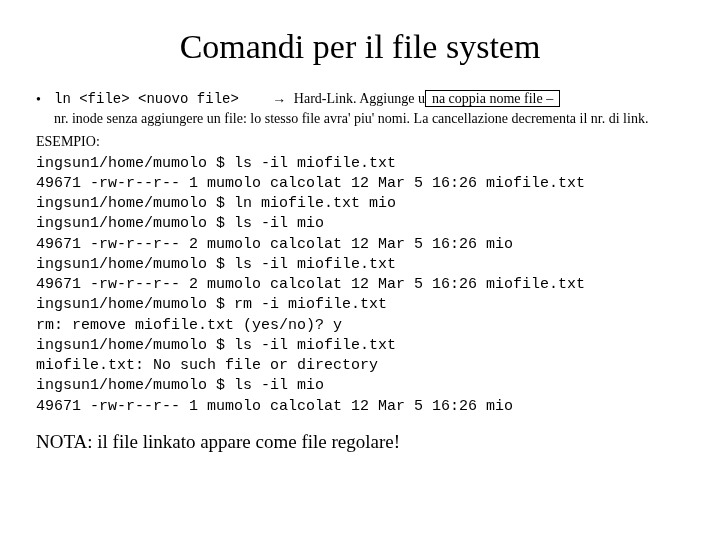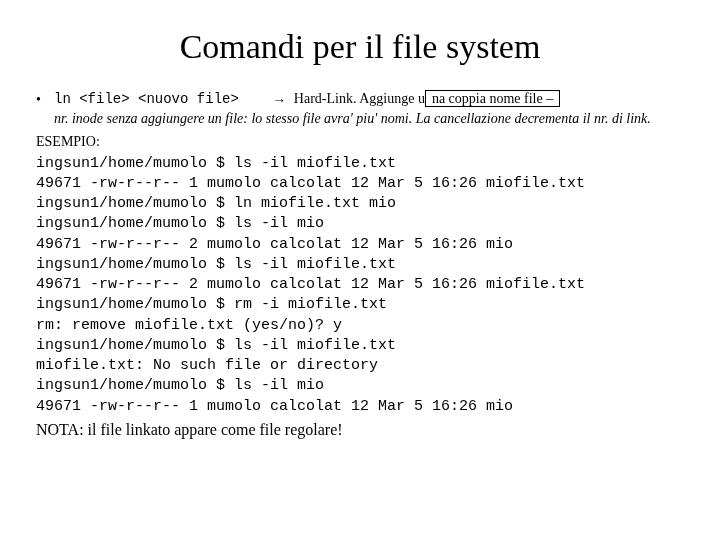--- a/index.html
+++ b/index.html
@@ -45,38 +45,37 @@
     padding: 0 4px 0 30px;
   }
   .boxed {
     border: 1px solid #000;
     padding: 0 6px;
   }
   .indent-continue {
     margin-left: 18px;
     font-size: 14px;
     line-height: 1.35;
-    font-style: italic;
   }
   .esempio {
     font-size: 14px;
     margin-top: 4px;
     line-height: 1.35;
   }
   .term {
     font-family: "Courier New", Courier, monospace;
     font-size: 15px;
     white-space: pre;
     line-height: 1.35;
     margin-top: 2px;
   }
   .nota {
-    font-size: 16px;
+    font-size: 19px;
     line-height: 1.35;
-    margin-top: 2px;
+    margin-top: 12px;
   }
 </style>
 </head>
 <body>
 
 <div class="page">
 
   <div class="title">Comandi per il file system</div>
 
   <div class="bullet-row">

